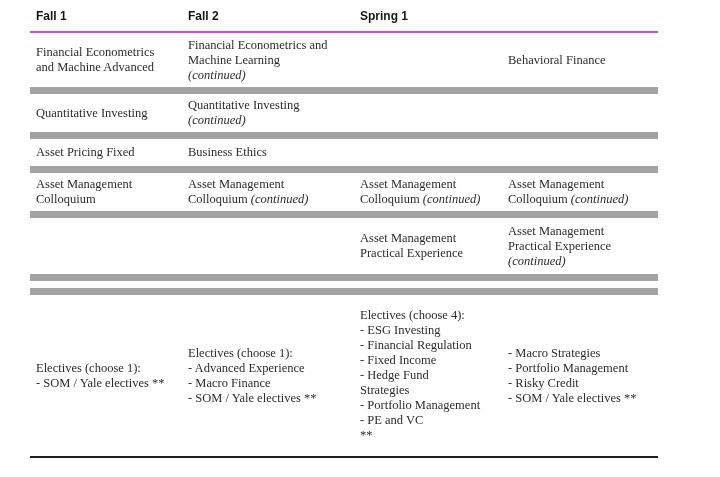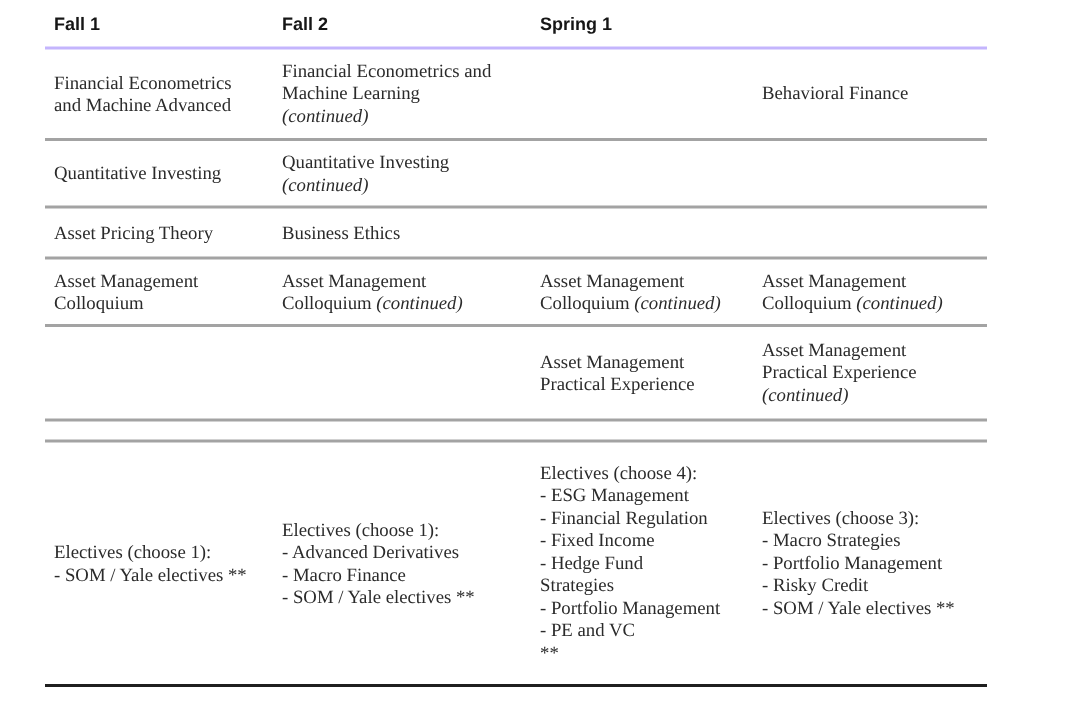--- a/index.html
+++ b/index.html
@@ -14,36 +14,36 @@
     position: absolute;
     left: 30px;
     top: 0;
     width: 628px;
   }
   .thead {
     display: grid;
     grid-template-columns: 152px 172px 148px 156px;
     height: 33px;
     align-items: center;
-    border-bottom: 2px solid #c4b5fd;
+    border-bottom: 2px solid #d946ef;
     box-sizing: border-box;
   }
   .th {
     padding-left: 6px;
     font-family: "Liberation Sans", sans-serif;
     font-weight: bold;
     font-size: 12px;
     color: #161616;
     white-space: nowrap;
   }
   .tr {
     display: grid;
     grid-template-columns: 152px 172px 148px 156px;
     align-items: center;
-    border-bottom: 2px solid #a3a3a3;
+    border-bottom: 7px solid #a3a3a3;
     box-sizing: border-box;
   }
   #tbody .tr:nth-child(1) { height: 61px; }
   #tbody .tr:nth-child(2) { height: 45px; }
   #tbody .tr:nth-child(3) { height: 34px; }
   #tbody .tr:nth-child(4) { height: 45px; }
   #tbody .tr:nth-child(5) { height: 63px; }
   #tbody .tr:nth-child(6) { height: 14px; }
   #tbody .tr:nth-child(7) { height: 163px; border-bottom: 2px solid #1f1f1f; }
   .td {
@@ -87,21 +87,21 @@
         </div>
         <div class="td">
           <div class="line"><span>Quantitative Investing</span></div>
           <div class="line"><span class="it">(continued)</span></div>
         </div>
         <div class="td"></div>
         <div class="td"></div>
       </div>
       <div class="tr">
         <div class="td">
-          <div class="line"><span>Asset Pricing Theory</span></div>
+          <div class="line"><span>Asset Pricing Fixed</span></div>
         </div>
         <div class="td">
           <div class="line"><span>Business Ethics</span></div>
         </div>
         <div class="td"></div>
         <div class="td"></div>
       </div>
       <div class="tr">
         <div class="td">
           <div class="line"><span>Asset Management</span></div>
@@ -139,37 +139,36 @@
         <div class="td"></div>
         <div class="td"></div>
       </div>
       <div class="tr">
         <div class="td">
           <div class="line"><span>Electives (choose 1):</span></div>
           <div class="line"><span>- SOM / Yale electives **</span></div>
         </div>
         <div class="td">
           <div class="line"><span>Electives (choose 1):</span></div>
-          <div class="line"><span>- Advanced Derivatives</span></div>
+          <div class="line"><span>- Advanced Experience</span></div>
           <div class="line"><span>- Macro Finance</span></div>
           <div class="line"><span>- SOM / Yale electives **</span></div>
         </div>
         <div class="td">
           <div class="line"><span>Electives (choose 4):</span></div>
-          <div class="line"><span>- ESG Management</span></div>
+          <div class="line"><span>- ESG Investing</span></div>
           <div class="line"><span>- Financial Regulation</span></div>
           <div class="line"><span>- Fixed Income</span></div>
           <div class="line"><span>- Hedge Fund</span></div>
           <div class="line"><span>Strategies</span></div>
           <div class="line"><span>- Portfolio Management</span></div>
           <div class="line"><span>- PE and VC</span></div>
           <div class="line"><span>**</span></div>
         </div>
         <div class="td">
-          <div class="line"><span>Electives (choose 3):</span></div>
           <div class="line"><span>- Macro Strategies</span></div>
           <div class="line"><span>- Portfolio Management</span></div>
           <div class="line"><span>- Risky Credit</span></div>
           <div class="line"><span>- SOM / Yale electives **</span></div>
         </div>
       </div>
     </div>
 </div>
 
 </body></html>

